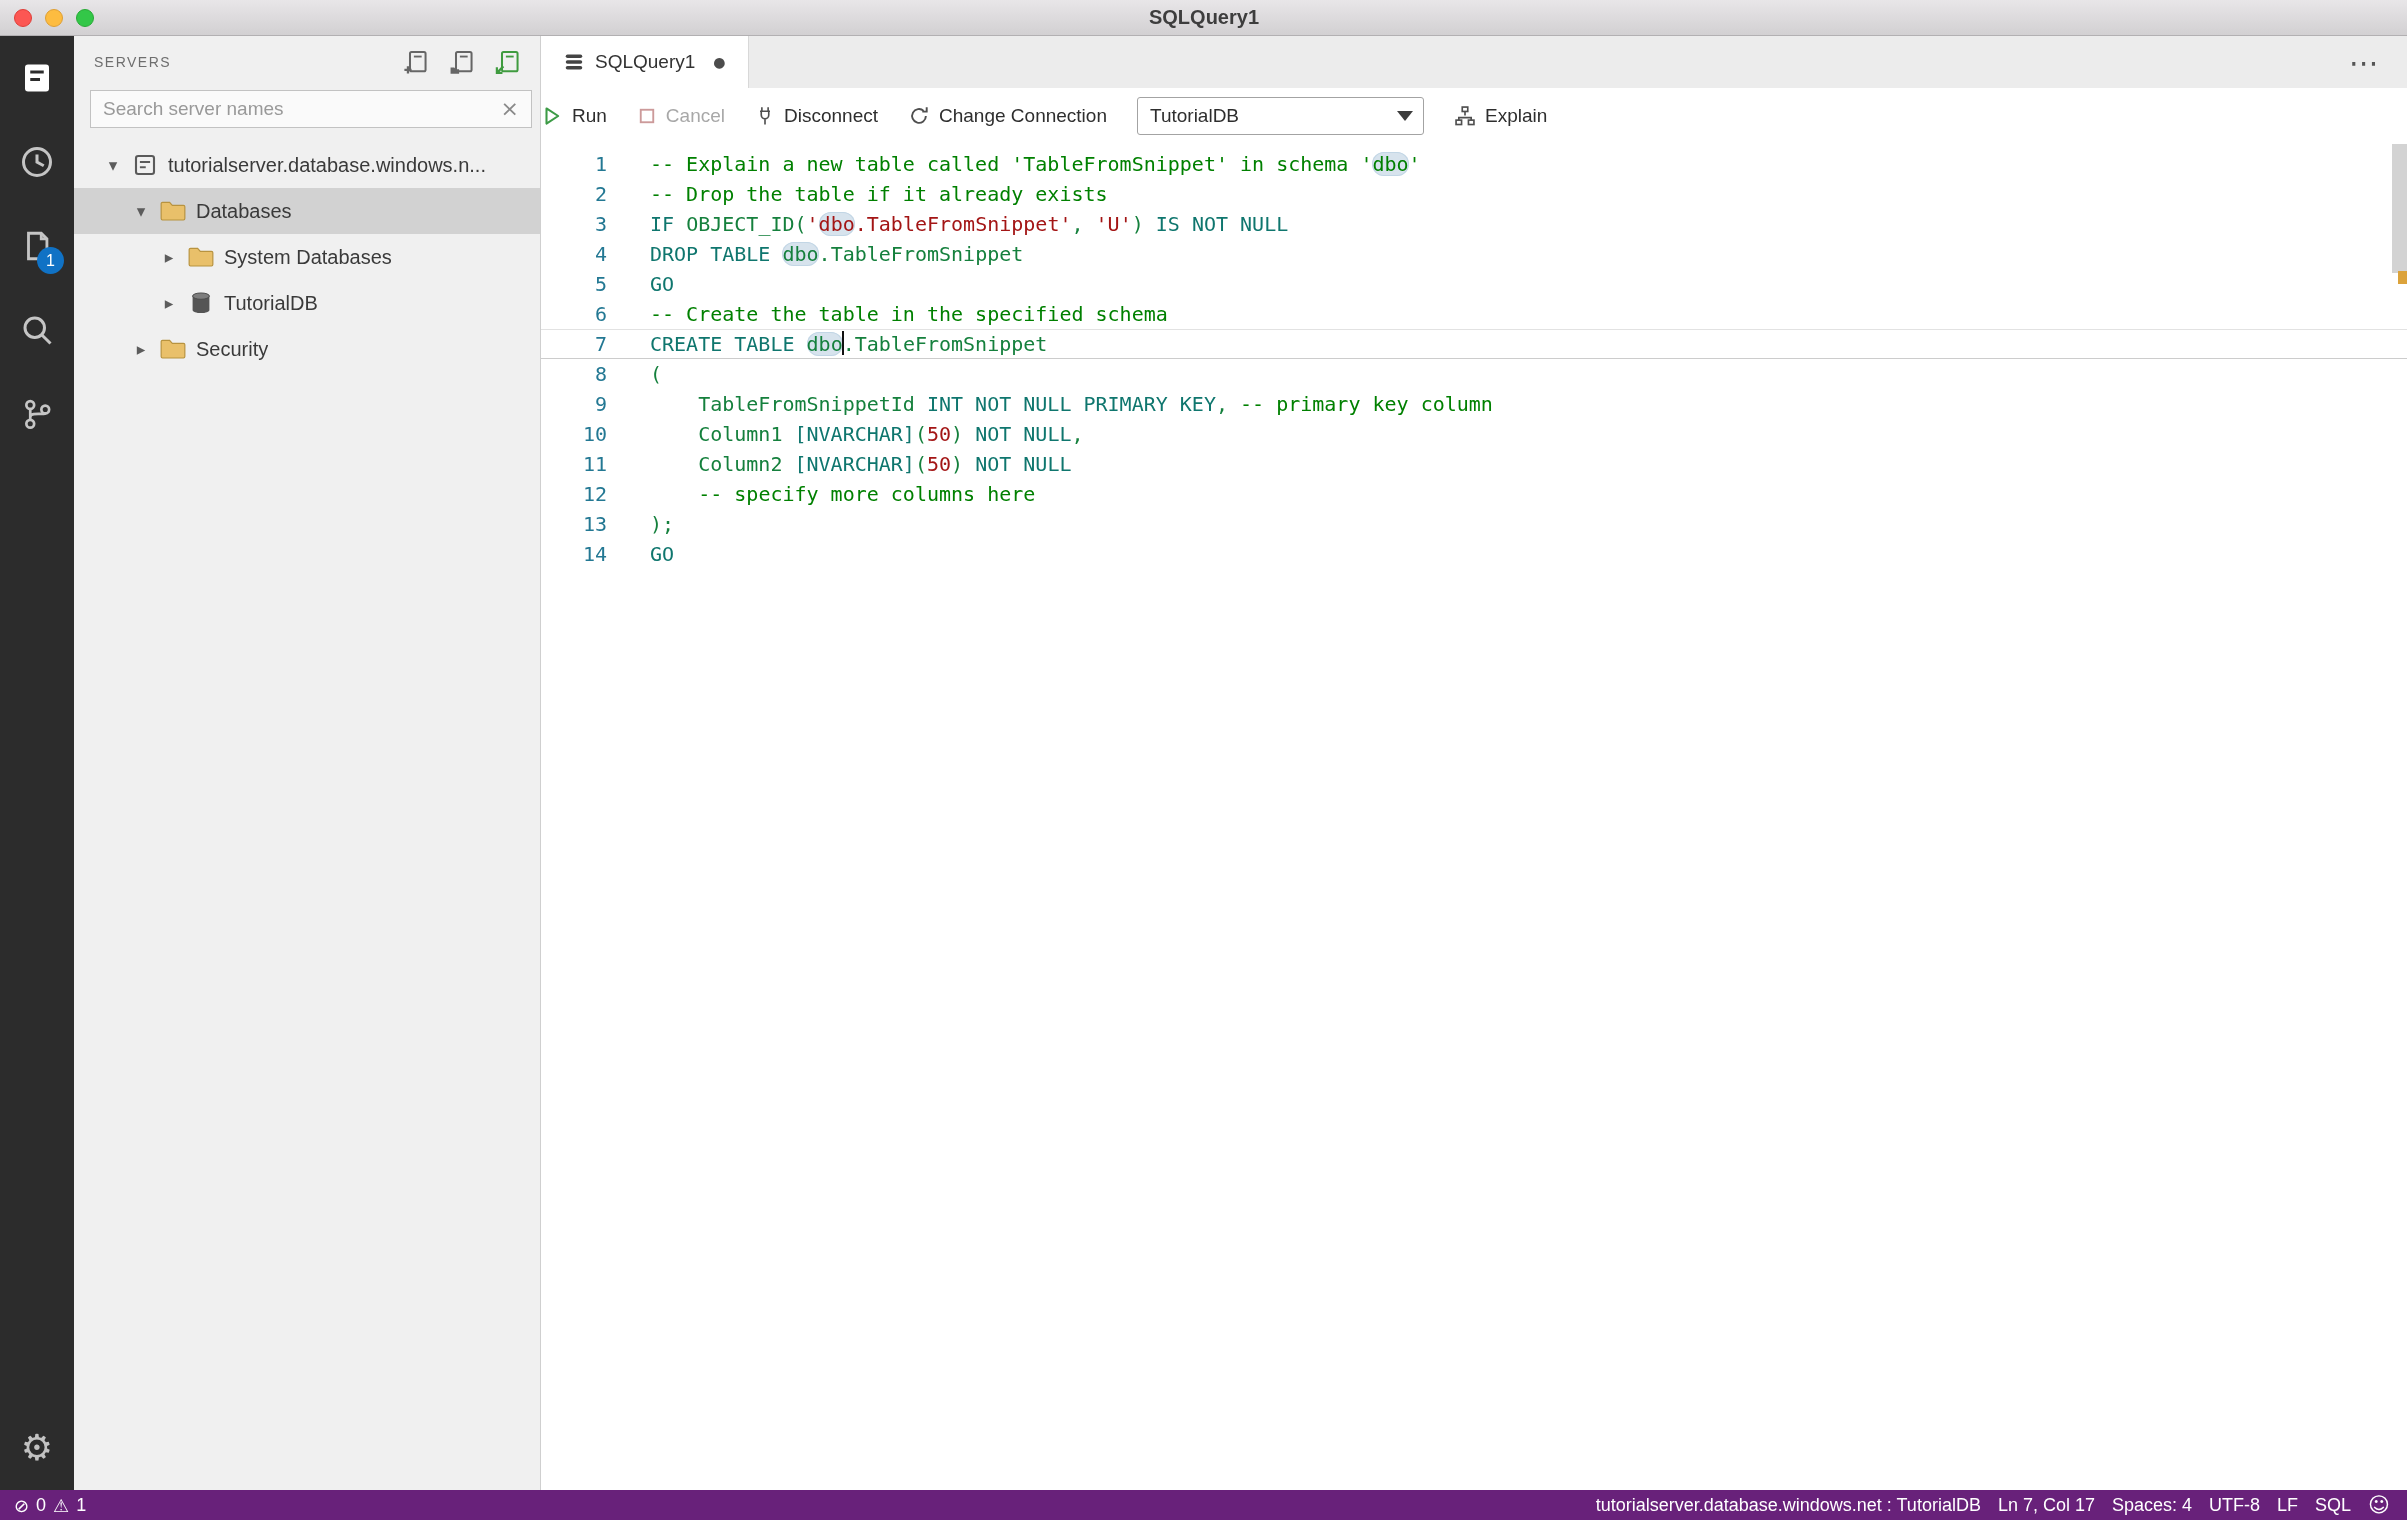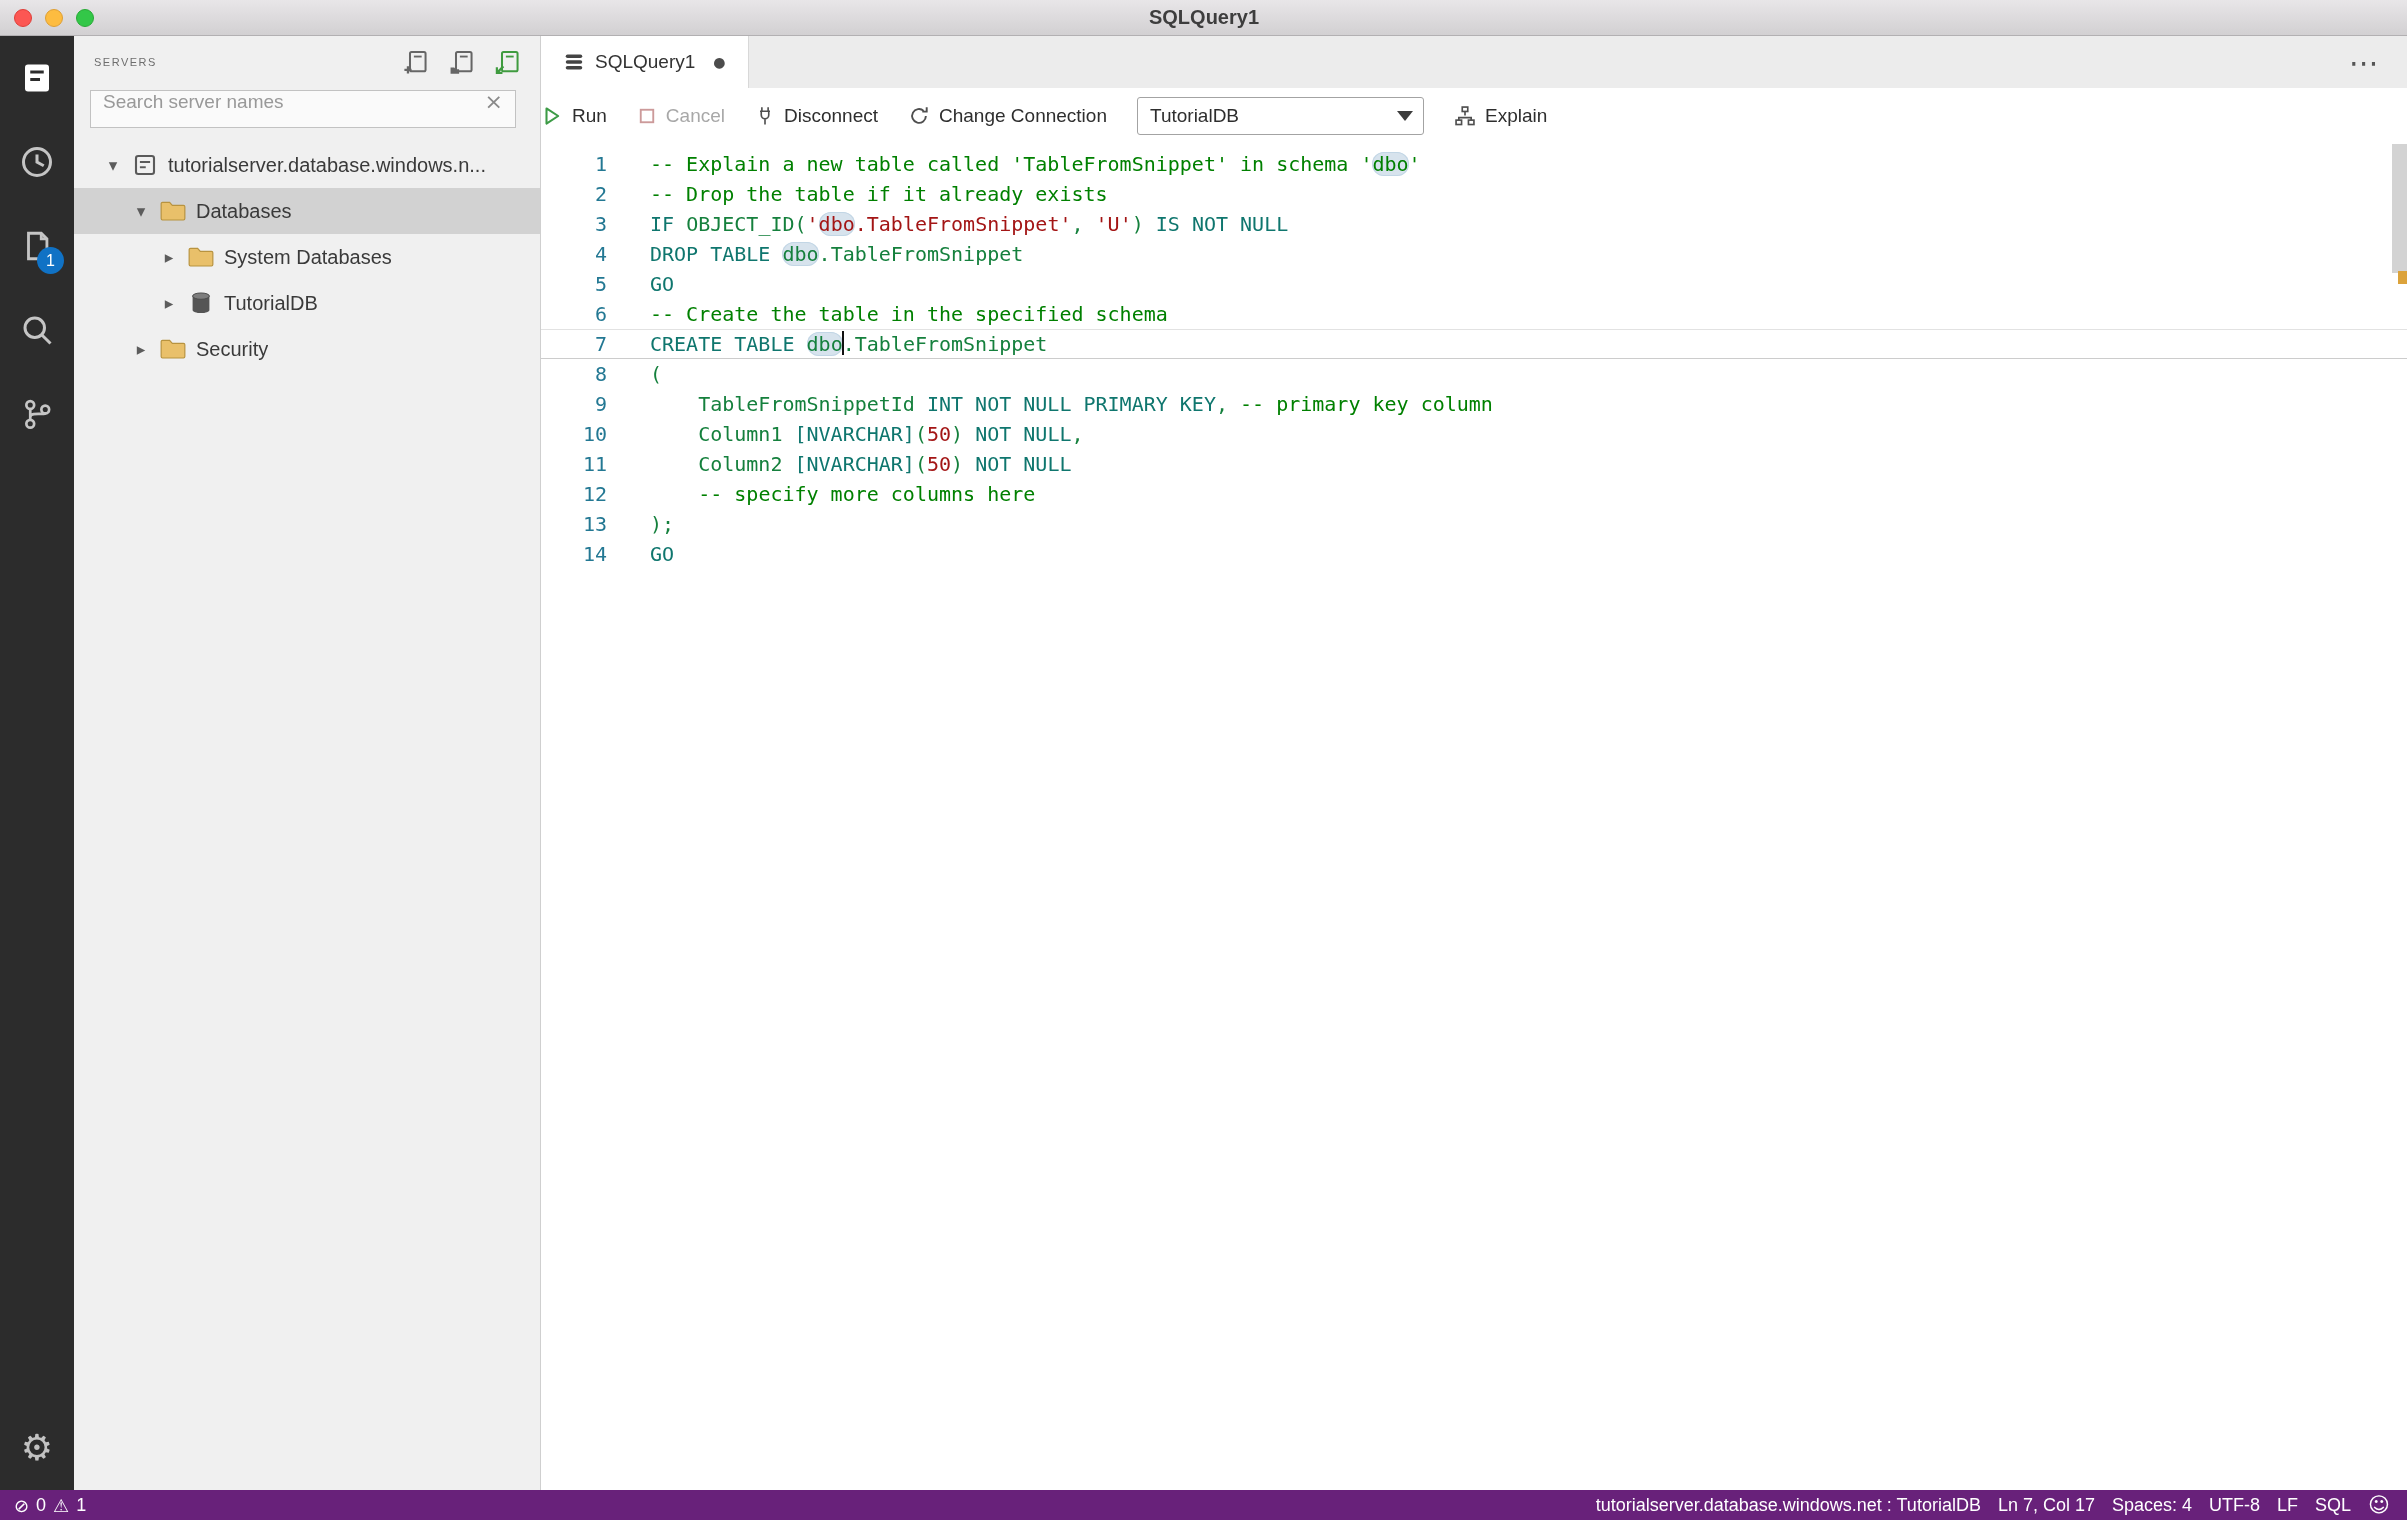--- a/index.html
+++ b/index.html
@@ -24,26 +24,26 @@
   .activitybar { width:74px; background:#2c2c2c; display:flex; flex-direction:column; align-items:center; }
   .ab-item { width:74px; height:84px; display:flex; align-items:center; justify-content:center; position:relative; cursor:pointer; }
   .ab-badge { position:absolute; right:10px; bottom:14px; width:27px; height:27px; border-radius:50%;
     background:#1072c5; color:#fff; font-size:16px; display:flex; align-items:center; justify-content:center; }
   .ab-spacer { flex:1; }
   .ab-gear { font-family:"DejaVu Sans",sans-serif; font-size:36px; color:#c2c2c2; line-height:1; }
 
   
   .sidebar { width:467px; background:#f0f0f0; border-right:1px solid #cfcfcf; display:flex; flex-direction:column; }
   .sb-header { height:46px; display:flex; align-items:center; padding:6px 16px 0 20px; }
-  .sb-title { flex:1; font-size:11px; color:#6e6e6e; letter-spacing:1.5px; }
+  .sb-title { flex:1; font-size:14px; color:#6e6e6e; letter-spacing:1.5px; }
   .sb-actions { display:flex; gap:16px; align-items:center; }
   .sb-action { width:30px; height:30px; display:flex; align-items:center; justify-content:center; cursor:pointer; }
 
-  .searchbox { margin:8px 24px 14px 16px; height:38px; background:#fafafa; border:1px solid #c2c2c2;
-    display:flex; align-items:flex-start; padding:0 12px; }
+  .searchbox { margin:8px 8px 14px 16px; height:38px; background:#fafafa; border:1px solid #c2c2c2;
+    display:flex; align-items:center; padding:0 12px; }
   .searchbox input { flex:1; border:none; outline:none; background:transparent; font-size:19px; color:#333;
     font-family:"Liberation Sans","DejaVu Sans",sans-serif; }
   .searchbox input::placeholder { color:#999; }
   .search-clear { color:#8a8a8a; font-size:22px; line-height:1; cursor:pointer; font-family:"DejaVu Sans",sans-serif; }
 
   .tree { flex:1; overflow:hidden; }
   .trow { height:46px; display:flex; align-items:center; font-size:20px; color:#3a3a3a; white-space:nowrap; cursor:pointer; }
   .trow.selected { background:#d2d2d2; }
   .twisty { width:28px; text-align:center; color:#5c5c5c; font-size:17px; flex-shrink:0;
     font-family:"DejaVu Sans",sans-serif; }

